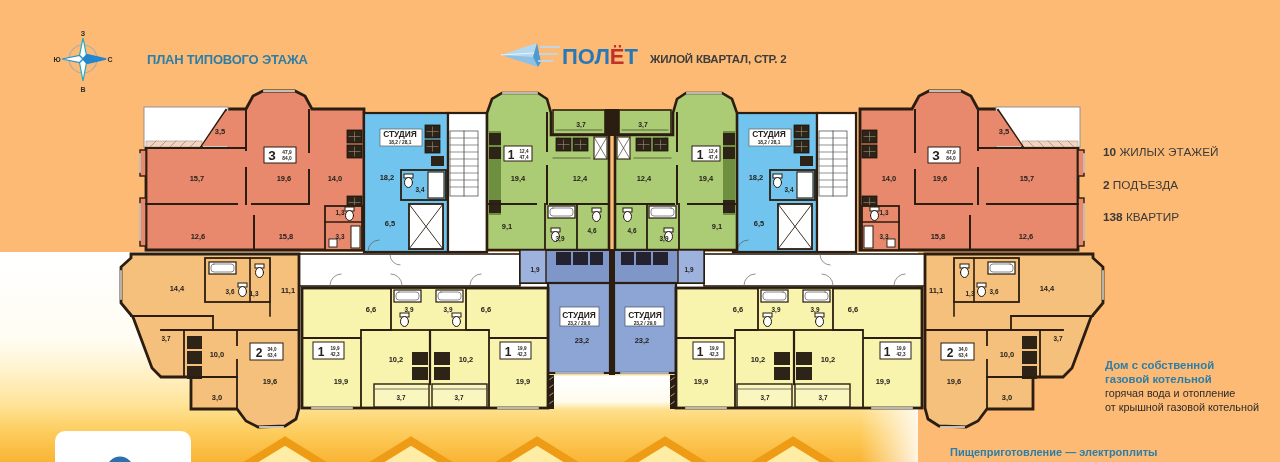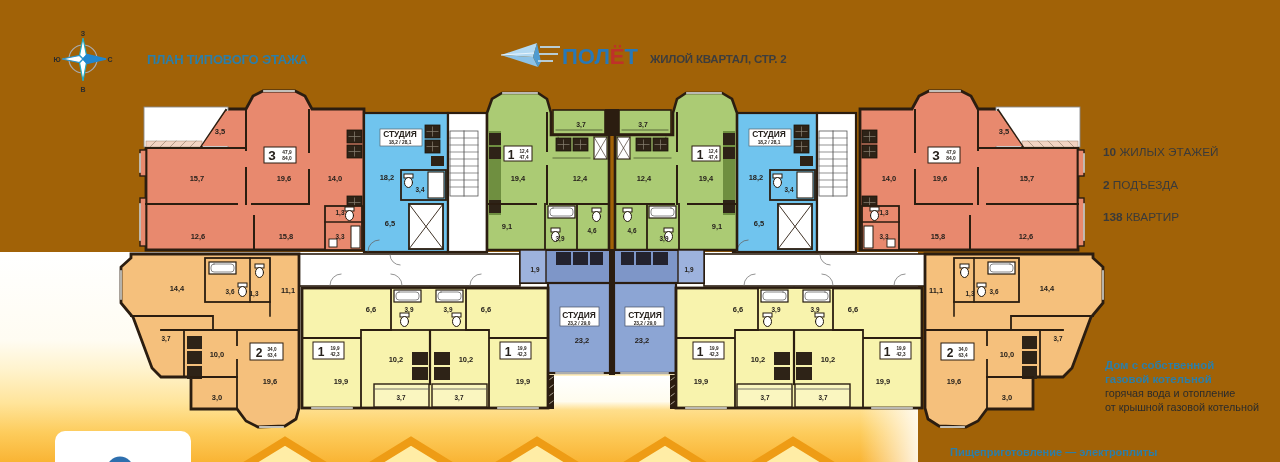--- a/index.html
+++ b/index.html
@@ -1,16 +1,16 @@
 <!DOCTYPE html>
 <html><head>
 <meta charset="utf-8">
 <style>
   html,body{margin:0;padding:0;background:#fff;}
-  #page{position:relative;width:1280px;height:462px;overflow:hidden;background:#a16207;
+  #page{position:relative;width:1280px;height:462px;overflow:hidden;background:#fdba74;
         font-family:"Liberation Sans",sans-serif;}
   svg{display:block;}
   text{font-family:"Liberation Sans",sans-serif;}
 </style>
 </head>
 <body>
 <div id="page">
 <svg width="1280" height="462" viewBox="0 0 1280 462">
 <defs>
   <linearGradient id="bandGrad" x1="0" y1="0" x2="0" y2="1">

